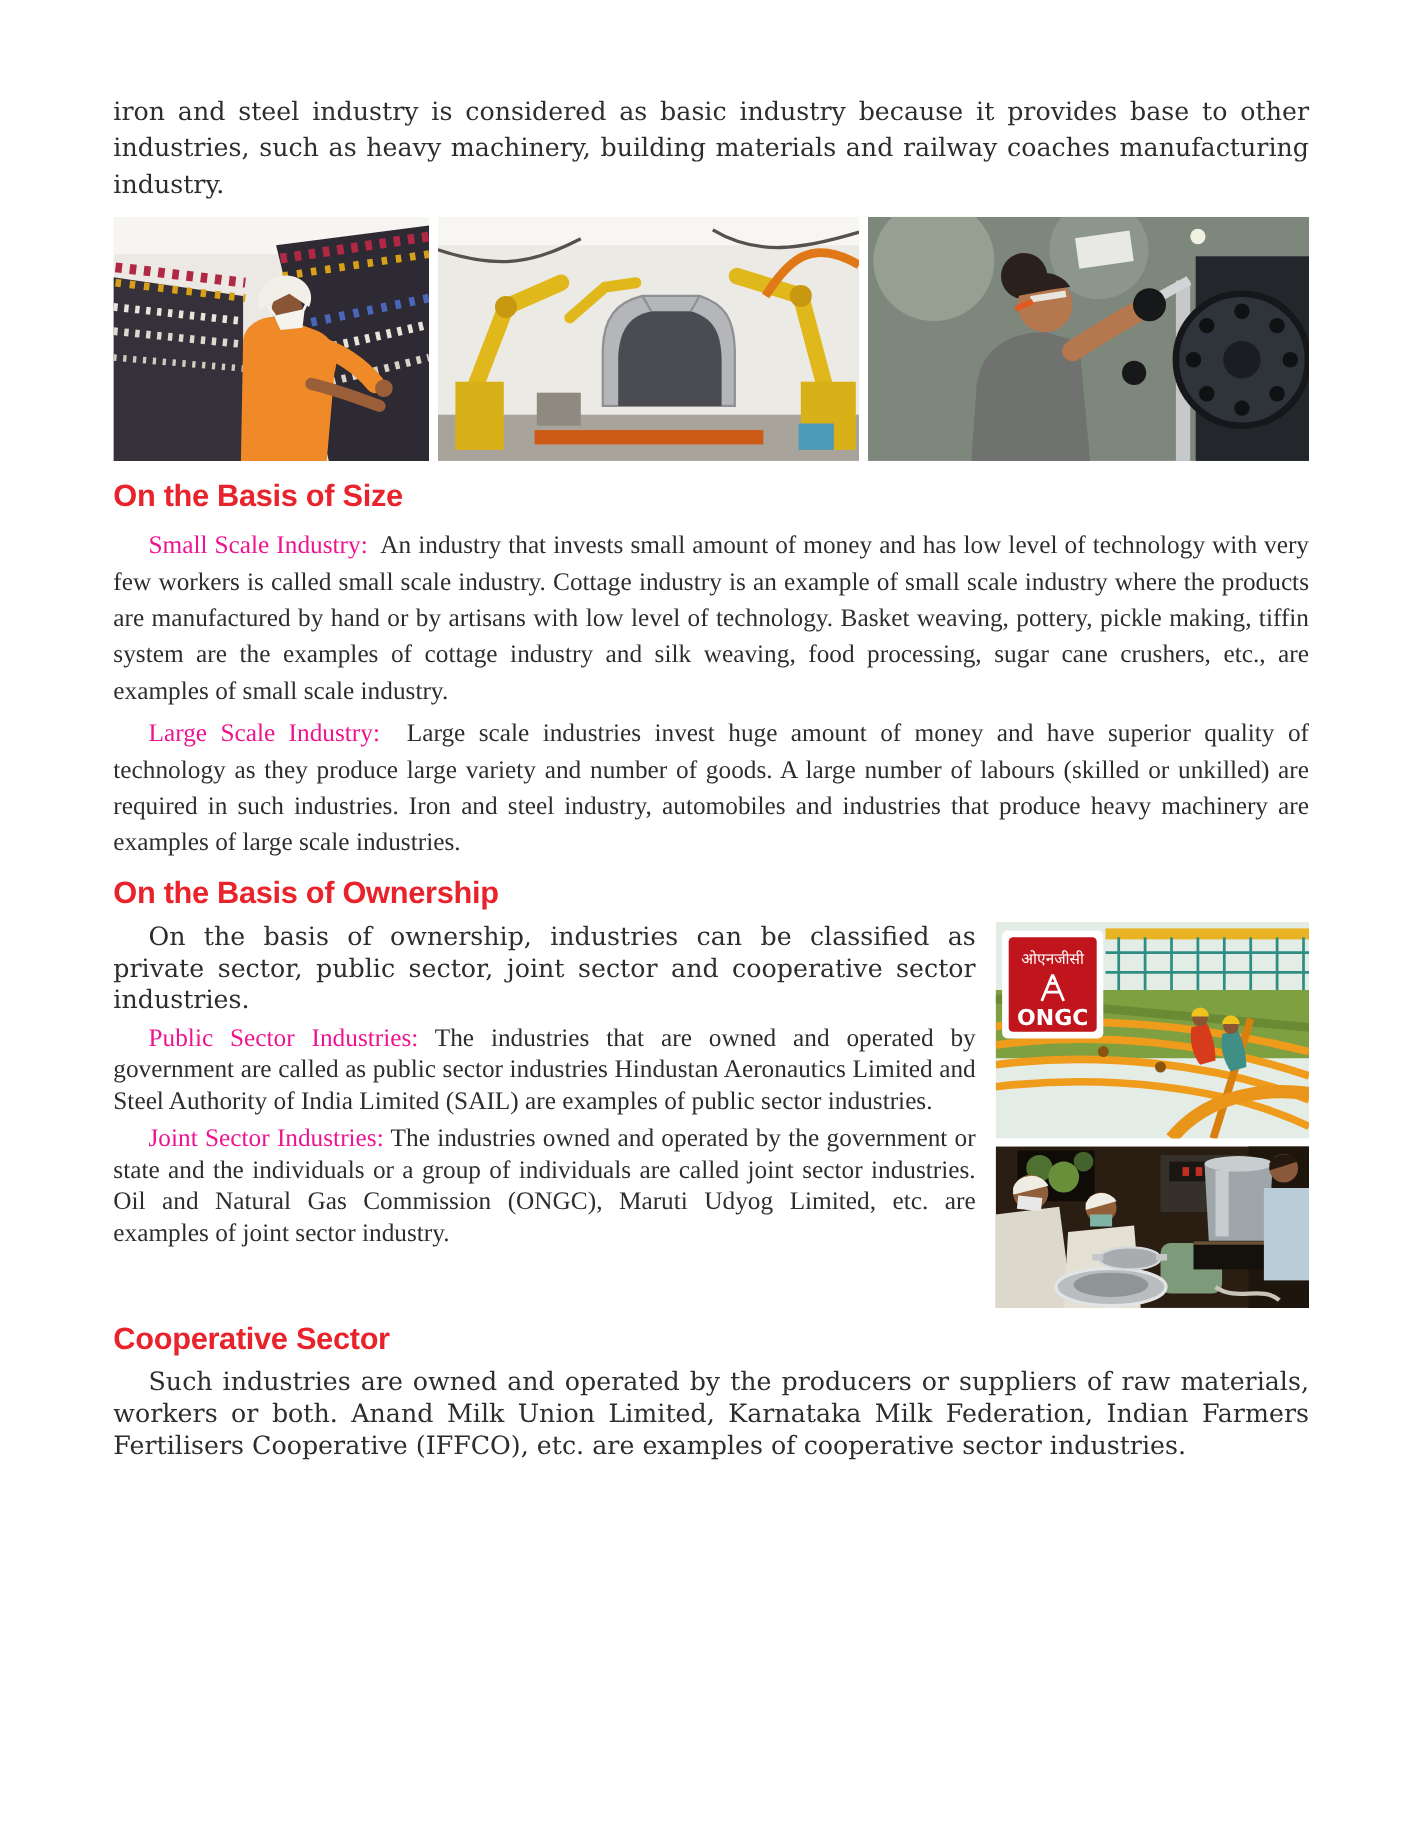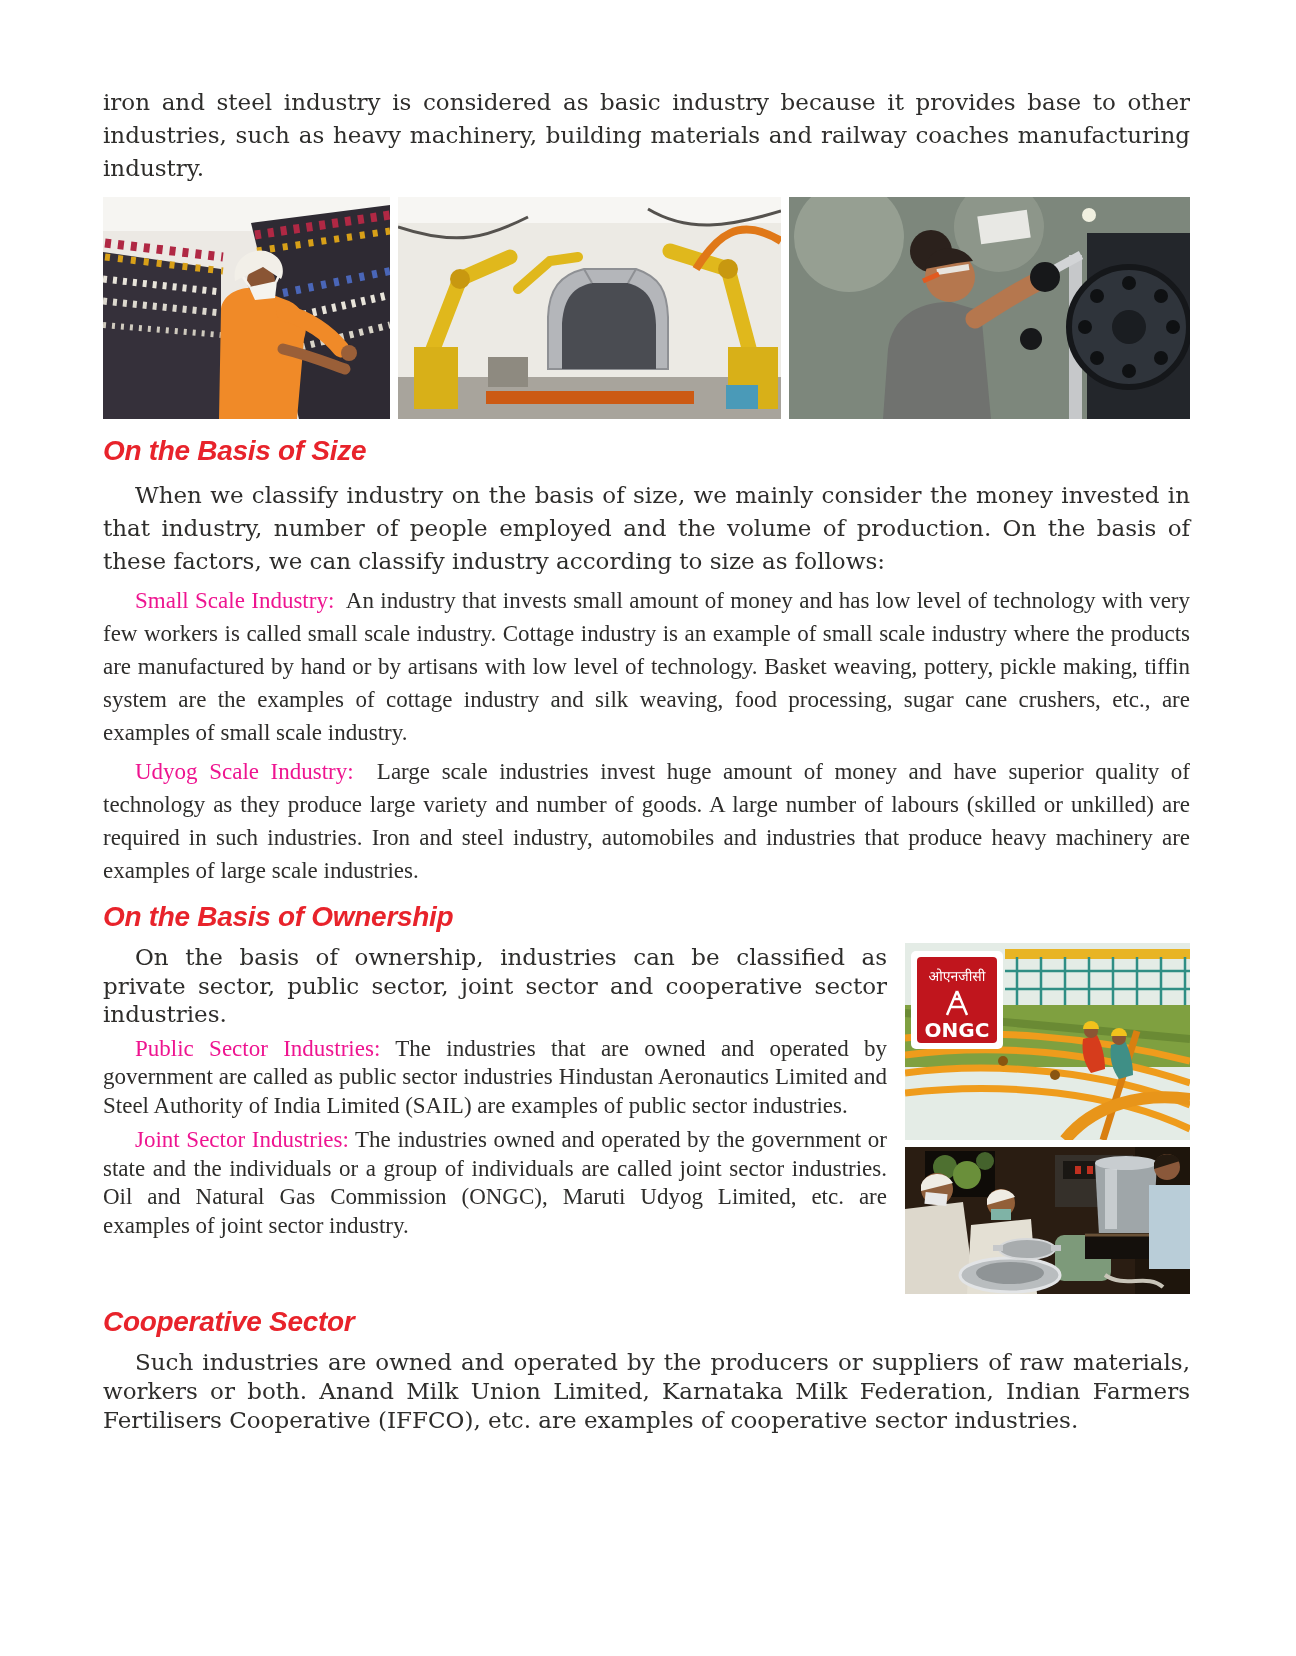--- a/index.html
+++ b/index.html
@@ -5,21 +5,21 @@
   html,body{margin:0;padding:0;background:#ffffff;}
   .page{position:relative;width:1296px;height:1476px;background:#ffffff;overflow:hidden;
         font-family:"DejaVu Serif", serif;color:#2e2d2b;}
   .content{position:absolute;left:103px;top:0;width:1087px;}
   p{margin:0;text-align:justify;font-size:23px;line-height:33px;}
   .intro{margin-top:86px;}
   .photo-row{margin-top:12px;display:flex;gap:8px;height:222px;}
   .photo-row .ph{height:222px;overflow:hidden;}
   .ph svg{display:block;}
   h2{font-family:"Liberation Sans", sans-serif;font-weight:bold;color:#e8232b;
-     font-size:28px;line-height:32px;margin:16px 0 12px 0;letter-spacing:-0.3px;font-style:italic;}
+     font-size:28px;line-height:32px;margin:16px 0 12px 0;letter-spacing:-0.3px;}
   .indent{text-indent:32px;}
   .lead{color:#ee1490;}
   .sp{margin-top:6px;font-family:Liberation Serif, serif;}
   .own p{line-height:28.5px;}
   .own h2{margin:14px 0 10px 0;}
   .figcol{float:right;width:285px;margin-left:18px;margin-bottom:8px;}
   .figcol .img{width:285px;overflow:hidden;}
   .figcol .img + .img{margin-top:3px;}
   .coop p{line-height:29px;}
   .coop h2{margin:18px 0 10px 0;}
@@ -116,26 +116,25 @@
           <path d="M94,222 L99,152 C103,120 130,104 162,105 L192,114 L202,222 Z" fill="#70726f"></path>
           <path d="M186,122 C208,108 226,96 246,86" stroke="#b5774e" stroke-width="19" fill="none" stroke-linecap="round"></path>
           <circle cx="256" cy="80" r="15" fill="#17181a"></circle>
           <circle cx="242" cy="142" r="11" fill="#17181a"></circle>
         </svg>
       </div>
     </div>
 
     <h2>On the Basis of Size</h2>
 
-    <p class="indent">When we classify industry on the basis of size, we mainly consider the money invested in that industry, number of people employed and the volume of production. On the basis of these factors, we can classify industry according to size as follows:</p>
 
     <p class="indent sp"><span class="lead">Small Scale Industry:</span>&nbsp;
       <span>An industry that invests small amount of money and has low level of technology with very few workers is called small scale industry. Cottage industry is an example of small scale industry where the products are manufactured by hand or by artisans with low level of technology. Basket weaving, pottery, pickle making, tiffin system are the examples of cottage industry and silk weaving, food processing, sugar cane crushers, etc., are examples of small scale industry.</span></p>
 
-    <p class="indent sp"><span class="lead">Udyog Scale Industry:</span>&nbsp;
+    <p class="indent sp"><span class="lead">Large Scale Industry:</span>&nbsp;
       <span>Large scale industries invest huge amount of money and have superior quality of technology as they produce large variety and number of goods. A large number of labours (skilled or unkilled) are required in such industries. Iron and steel industry, automobiles and industries that produce heavy machinery are examples of large scale industries.</span></p>
 
     <div class="own">
       <h2>On the Basis of Ownership</h2>
 
       <div class="figcol">
         <div class="img">
           <svg width="285" height="197" viewBox="0 0 285 197">
             <rect width="285" height="197" fill="#e4ece6"></rect>
             <rect x="100" y="6" width="185" height="10" fill="#e8b424"></rect>

